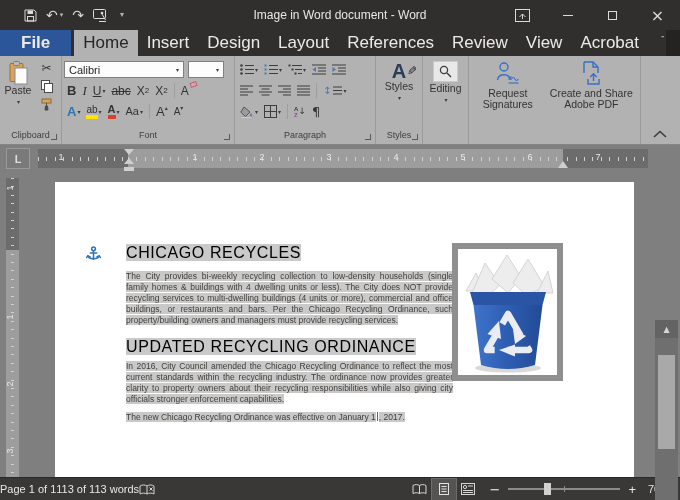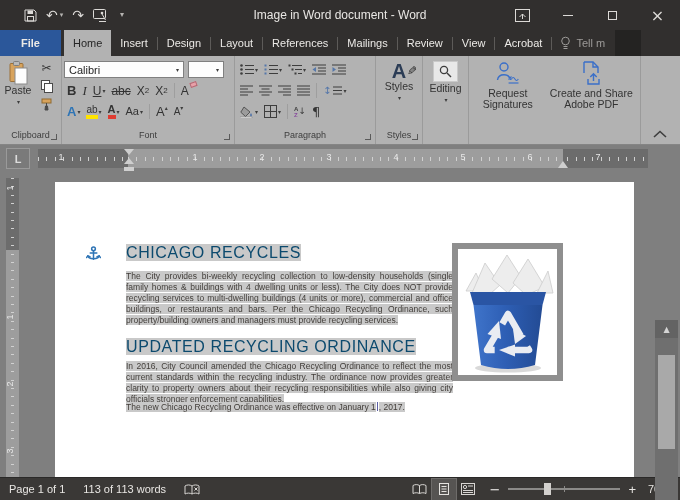--- a/index.html
+++ b/index.html
@@ -12,21 +12,21 @@
   .qat{display:flex;align-items:center;gap:9px;padding-left:24px;z-index:2}
   .qbtn{display:flex;align-items:center;color:#dcdad7;font-size:14px;line-height:1}
   .qcaret{font-size:7px;color:#b5b3b0;margin-left:2px}
   .win-title{position:absolute;left:0;right:0;top:0;height:30px;line-height:30px;text-align:center;font-size:12px;color:#e9e7e4}
   .winctl{display:flex;margin-left:auto;z-index:2}
   .wbtn{width:45px;height:30px;display:flex;align-items:center;justify-content:center;color:#dcdad7;font-size:13px}
   .minbar{width:10px;height:1px;background:#dcdad7;display:inline-block}
   .maxbox{width:9px;height:9px;border:1px solid #dcdad7;display:inline-block}
 
   
-  .tabrow{height:26px;background:#312f2e;display:flex;align-items:stretch;font-size:11px}
+  .tabrow{height:26px;background:#312f2e;display:flex;align-items:stretch;font-size:17px}
   .tab{padding:0 9px;display:flex;align-items:center;color:#eceae7;white-space:nowrap}
   .tab.file{background:#2b579a;padding:0 21px;margin-right:3px;font-weight:bold}
   .tab.active{background:#b2b2b2;color:#262626}
   .tabsep{width:1px;height:13px;background:#5d5b59;align-self:center}
   .tellme{display:flex;align-items:center;gap:5px;padding:0 8px;color:#9d9b99;overflow:hidden;max-width:62px;white-space:nowrap}
   .user{display:flex;align-items:center;padding:0 8px;color:#e9e7e4;white-space:nowrap}
   .share{display:flex;align-items:center;gap:6px;background:#242322;color:#e9e7e4;padding:0 13px;margin-left:2px;white-space:nowrap}
 
   
   .ribbon{height:89px;background:#b2b2b2;display:flex;border-bottom:1px solid #858585}
@@ -75,37 +75,37 @@
   .ind-right{left:520px;bottom:0;border-left:5px solid transparent;border-right:5px solid transparent;border-bottom:7px solid #cfcfcf}
 
   
   .docarea{position:relative;height:305px;background:#7f7f7f}
   .vruler{position:absolute;left:6px;top:6px;width:13px;height:299px;background:#9d9d9d}
   .vdark{position:absolute;left:0;top:0;width:13px;height:72px;background:#6c6c6c}
   .vticks{position:absolute;top:0;bottom:0;left:5px;width:3px;background:repeating-linear-gradient(to bottom,#d0d0d0 0,#d0d0d0 1px,transparent 1px,transparent 8.4px)}
   .vnum{position:absolute;left:1px;font-size:9px;color:#e8e8e8;transform:rotate(-90deg)}
   .page{position:absolute;left:55px;top:10px;width:579px;height:295px;background:#ffffff}
   .sel{background:#c9c9c9}
-  .h1,.h2{position:absolute;left:71px;font-size:16px;color:#0c4a6e;letter-spacing:0.6px;white-space:nowrap}
+  .h1,.h2{position:absolute;left:71px;font-size:16px;color:#000000;letter-spacing:0.6px;white-space:nowrap}
   .h1{top:62px}.h2{top:156px}
   .para{position:absolute;left:71px;width:327px;font-size:8.5px;line-height:11px;color:#413d39;text-align:justify}
-  .p1{top:89px}.p2{top:179px}.p3{top:220px;text-align:left;width:340px}
+  .p1{top:89px}.p2{top:179px}.p3{top:230px;text-align:left;width:340px}
   .caretmark{display:inline-block;width:1px;height:9px;background:#5b5ea6;vertical-align:-1px;margin:0 1px}
   .anchor{position:absolute;left:31px;top:64px}
   .imgframe{position:absolute;left:397px;top:61px;width:111px;height:138px;border:6px solid #8f8f8f;background:#fff}
 
   
   .vscroll{position:absolute;left:655px;top:148px;width:23px;height:329px;background:#6f6f6f}
   .sarrow{position:absolute;left:0;width:23px;height:18px;display:flex;align-items:center;justify-content:center;background:#636363;color:#d5d5d5;font-size:8px}
   .sarrow.up{top:0}
   .sthumb{position:absolute;left:3px;top:35px;width:17px;height:94px;background:#a9a9a9}
 
   
   .statusbar{height:23px;background:#3a3836;color:#e9e7e4;display:flex;align-items:center;font-size:11px;border-top:1px solid #2a2928}
-  .sb-item{padding:0 9px;display:flex;align-items:flex-start;gap:5px;white-space:nowrap}
+  .sb-item{padding:0 0;display:flex;align-items:flex-start;gap:5px;white-space:nowrap}
   .sb-right{margin-left:auto;display:flex;align-items:center}
   .viewbtn{width:24px;height:21px;display:flex;align-items:center;justify-content:center}
   .viewbtn.active{background:#565452;outline:1px solid #6e6c6a}
   .zoomctl{display:flex;align-items:center;gap:8px;padding:0 10px}
   .ztrack{position:relative;width:112px;height:2px;background:#8b8a88}
   .zdetent{position:absolute;left:56px;top:-2px;width:1px;height:6px;background:#8b8a88}
   .zthumb{position:absolute;left:36px;top:-5px;width:7px;height:12px;background:#d3d1ce}
   .zbtn{font-size:13px;color:#e9e7e4}
   .zpct{width:34px;text-align:right;padding-right:10px}
   svg{display:block}
@@ -166,21 +166,20 @@
     <div class="tab file">File</div>
     <div class="tab active">Home</div>
     <div class="tab">Insert</div>
     <span class="tabsep"></span>
     <div class="tab">Design</div>
     <span class="tabsep"></span>
     <div class="tab">Layout</div>
     <span class="tabsep"></span>
     <div class="tab">References</div>
     <span class="tabsep"></span>
-    <div class="tab">Mailings</div>
     <span class="tabsep"></span>
     <div class="tab">Review</div>
     <span class="tabsep"></span>
     <div class="tab">View</div>
     <span class="tabsep"></span>
     <div class="tab">Acrobat</div>
     <span class="tabsep"></span>
     <div class="tellme">
       <svg width="11" height="14">
           <circle cx="5.5" cy="5" r="3.8" fill="none" stroke="#9d9b99"></circle>

